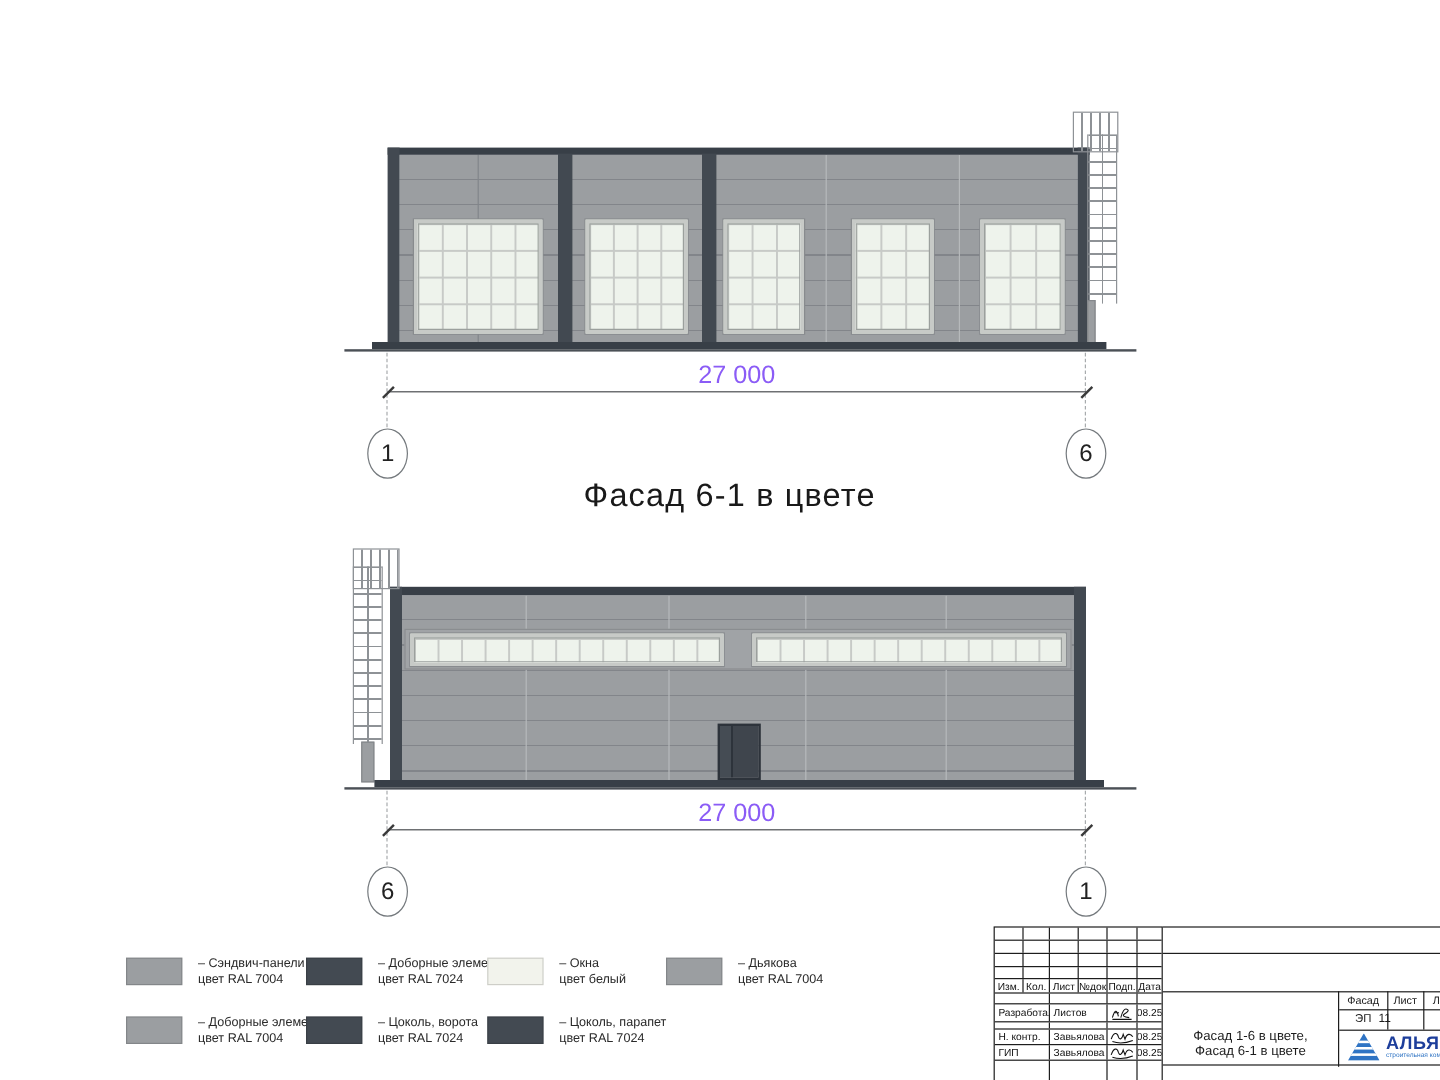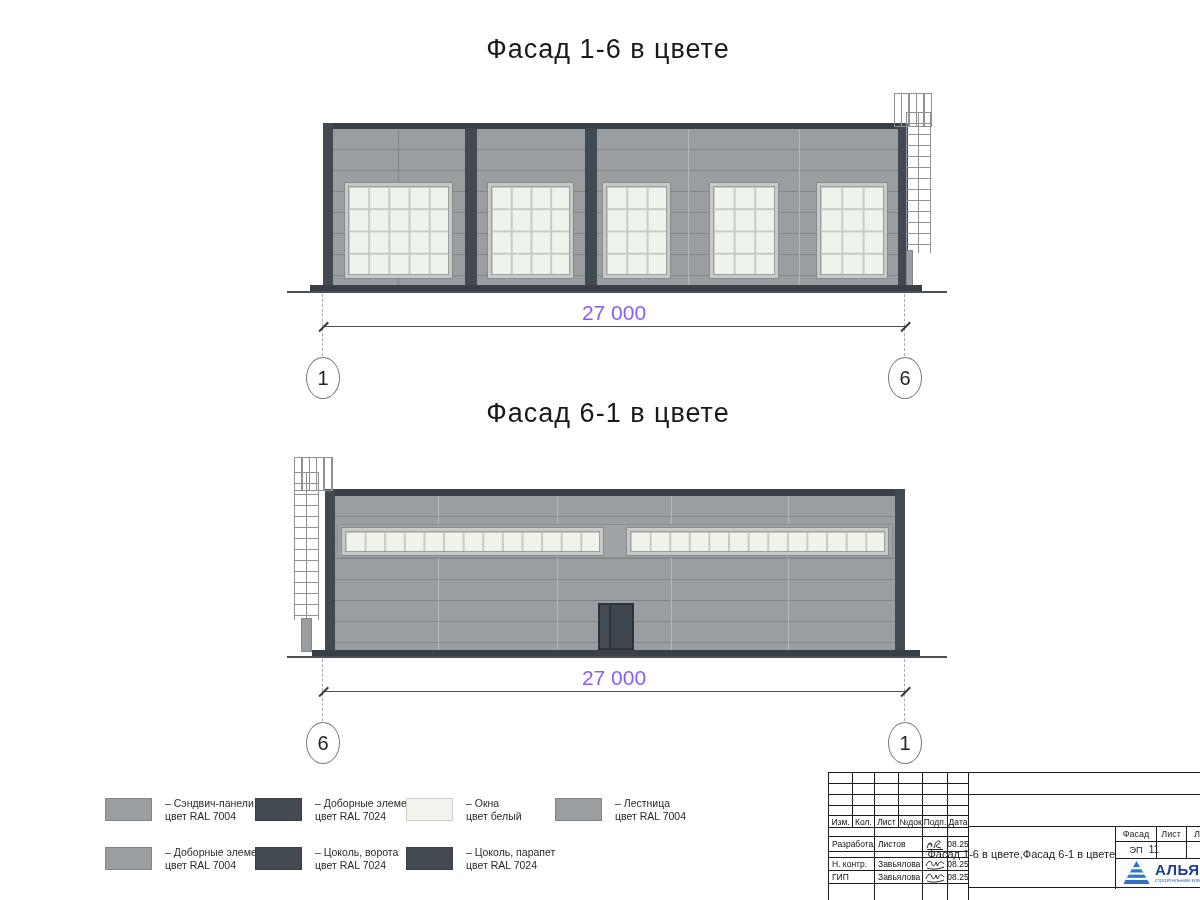--- a/index.html
+++ b/index.html
@@ -51,21 +51,20 @@
   .stxt{font-size:9px;display:flex;align-items:center;justify-content:center}
   .company{font-size:15px;font-weight:bold;letter-spacing:.5px;color:#1d3e9b;line-height:15px;white-space:nowrap}
   .tagline{font-size:5.5px;color:#2f74c4;white-space:nowrap}
   .doctitle{font-size:11px;line-height:12px;text-align:center;white-space:nowrap}
 </style>
 </head>
 <body>
 
 <div id="sheet">
 
-  <div class="abs drawtitle" style="left:608px;top:34px">Фасад 1-6 в цвете</div>
 
   <div class="abs" style="left:323px;top:123px;width:585px;height:162px">
     <div class="abs wall" style="left:10px;top:6px;width:565px;height:156px"></div>
     <div class="abs vjd" style="left:75px;top:6px;height:156px"></div>
     <div class="abs vjl" style="left:365px;top:6px;height:156px"></div>
     <div class="abs vjl" style="left:476px;top:6px;height:156px"></div>
     <div class="abs parapet" style="left:0;top:0;width:585px;height:6px"></div>
     <div class="abs dark" style="left:0;top:0;width:10px;height:162px"></div>
     <div class="abs dark" style="left:575px;top:0;width:10px;height:162px"></div>
     <div class="abs dark" style="left:142px;top:5px;width:12px;height:157px"></div>
@@ -146,21 +145,21 @@
       <div>– Доборные элементы</div>
       <div>цвет RAL 7024</div>
     </div>
     <div class="abs sw" style="left: 406px; top: 798px; background: rgb(242, 243, 236);"></div>
     <div class="abs leglab" style="left:466px;top:797px">
       <div>– Окна</div>
       <div>цвет белый</div>
     </div>
     <div class="abs sw" style="left: 555px; top: 798px; background: rgb(155, 158, 161);"></div>
     <div class="abs leglab" style="left:615px;top:797px">
-      <div>– Лестница</div>
+      <div>– Дьякова</div>
       <div>цвет RAL 7004</div>
     </div>
 
     <div class="abs sw" style="left: 105px; top: 847px; background: rgb(155, 158, 161);"></div>
     <div class="abs leglab" style="left:165px;top:846px">
       <div>– Доборные элементы</div>
       <div>цвет RAL 7004</div>
     </div>
     <div class="abs sw" style="left: 255px; top: 847px; background: rgb(67, 74, 82);"></div>
     <div class="abs leglab" style="left:315px;top:846px">
@@ -263,21 +262,21 @@
         <div class="tbc" style="width:25px"></div>
         <div class="tbc" style="flex:1"></div>
       </div>
   </div>
 
   <div class="abs" style="left:969px;top:772px;width:262px;height:116px;border-top:1.6px solid #1d1d1d;border-bottom:1.6px solid #1d1d1d">
     <div class="abs line" style="left:0;top:21px;width:262px;height:1px"></div>
     <div class="abs line" style="left:0;top:53px;width:262px;height:1px"></div>
     <div class="abs line" style="left:146px;top:53px;width:1px;height:63px"></div>
 
-    <div class="abs" style="left:0;top:53px;width:146px;height:61px;display:flex;flex-direction:row;align-items:center;justify-content:flex-end;padding-bottom:5px">
+    <div class="abs" style="left:0;top:53px;width:146px;height:61px;display:flex;flex-direction:column;align-items:center;justify-content:flex-end;padding-bottom:5px">
       <div class="doctitle">Фасад 1-6 в цвете,</div>
       <div class="doctitle">Фасад 6-1 в цвете</div>
     </div>
 
     <div class="abs line" style="left:147px;top:68px;width:115px;height:1px"></div>
     <div class="abs line" style="left:147px;top:85px;width:115px;height:1px"></div>
     <div class="abs line" style="left:187px;top:53px;width:1px;height:32px"></div>
     <div class="abs line" style="left:217px;top:53px;width:1px;height:32px"></div>
     <div class="abs stxt" style="left:147px;top:53px;width:40px;height:15px">Фасад</div>
     <div class="abs stxt" style="left:187px;top:53px;width:30px;height:15px">Лист</div>

